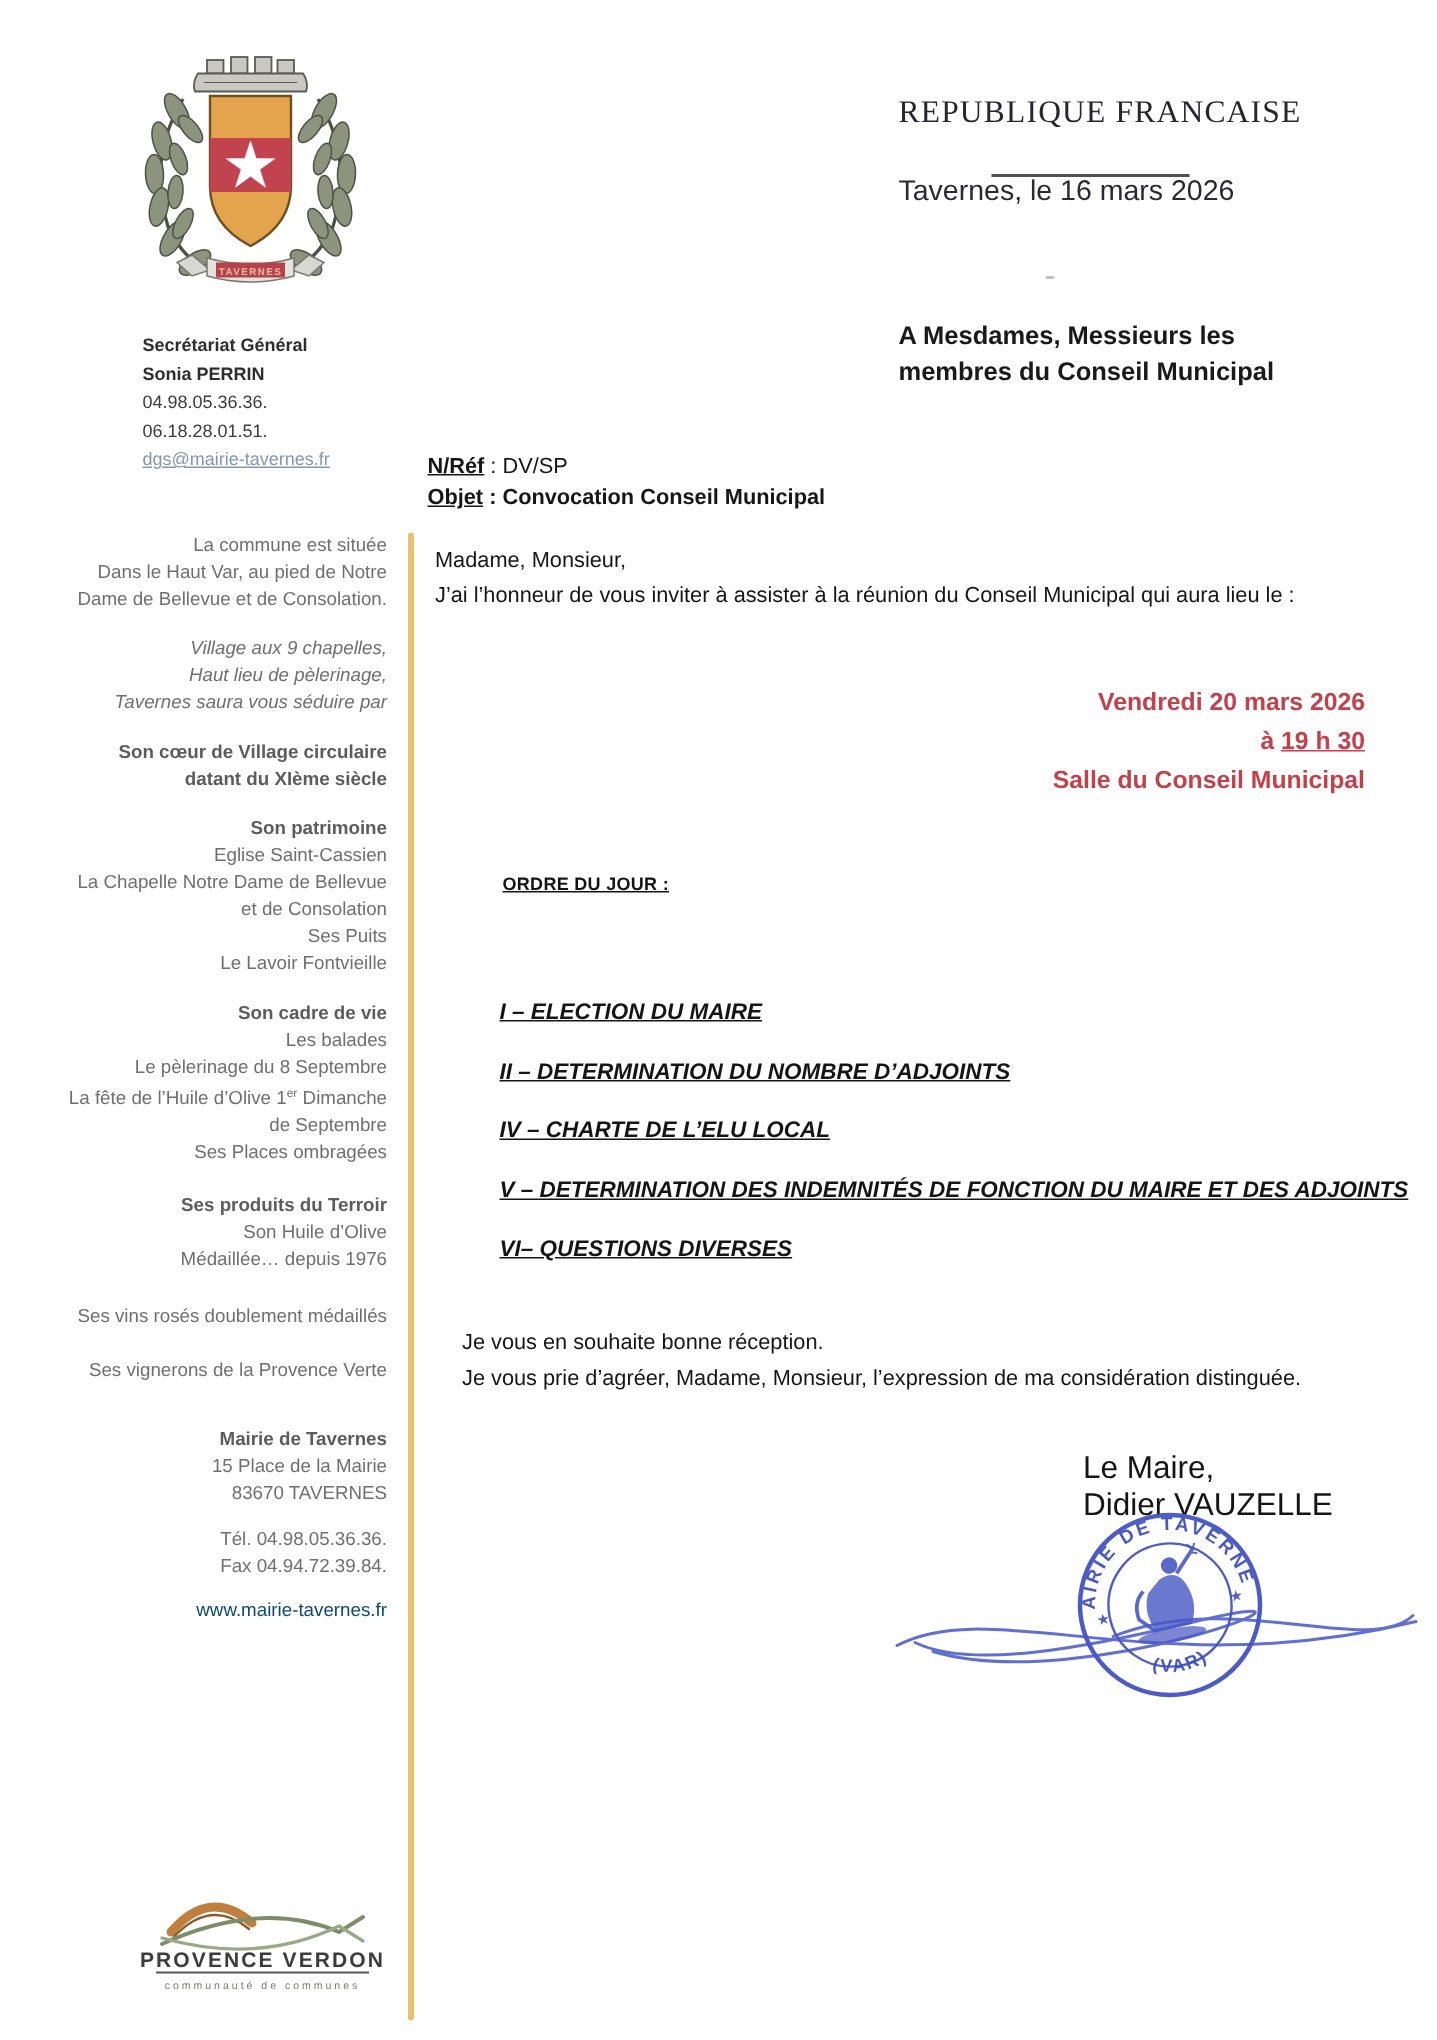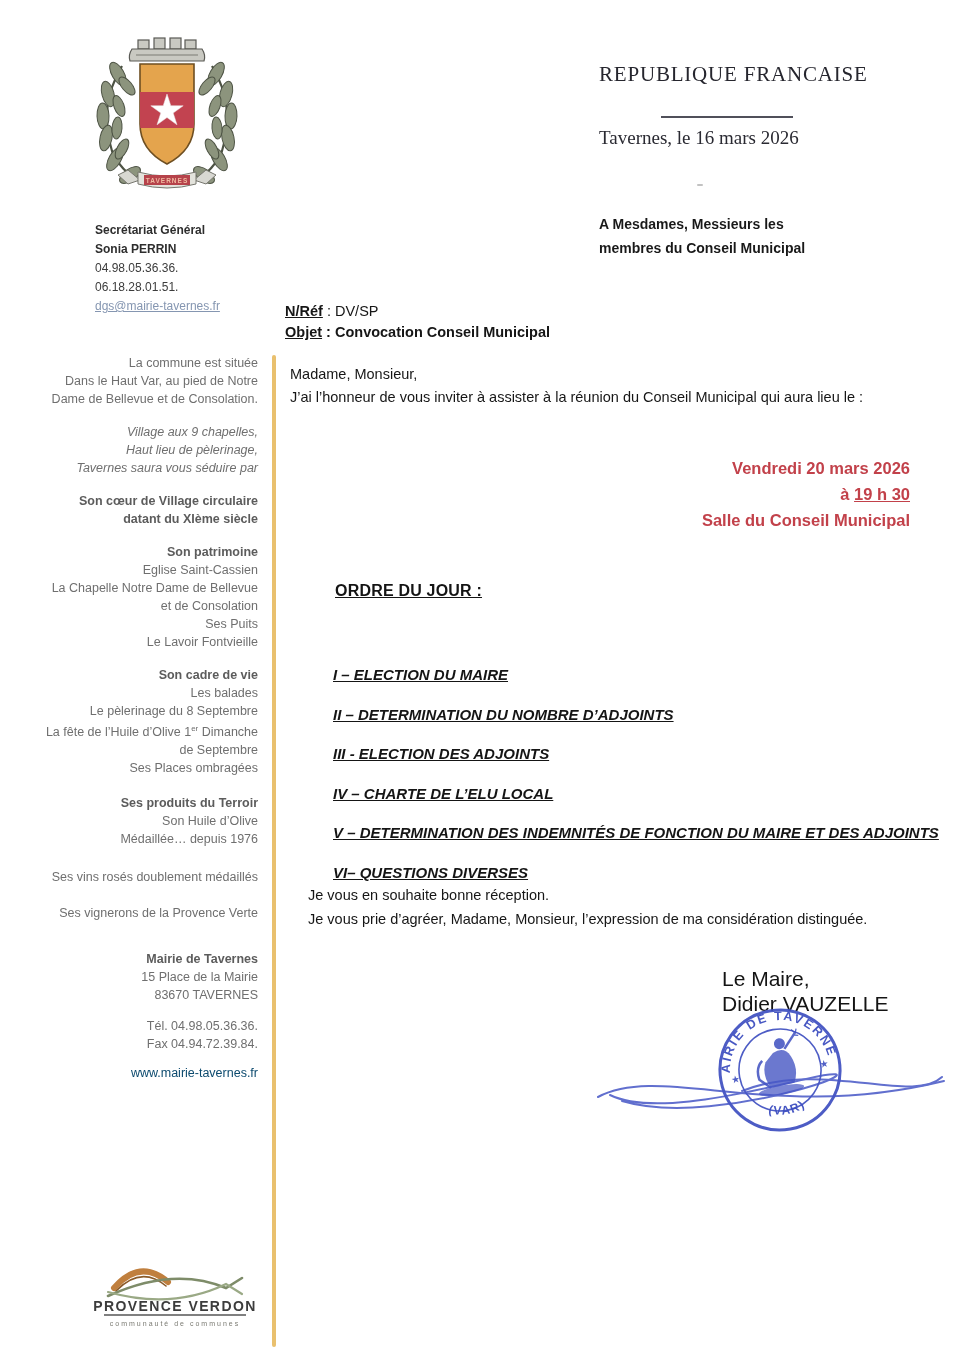--- a/index.html
+++ b/index.html
@@ -18,40 +18,40 @@
   .secretariat .b { font-weight:bold; color:#2e2e2e; }
   .secretariat a.email { color:#8596b1; text-decoration:underline; cursor:pointer; }
 
   
   .republic {
     left:599px; top:62px; font-family:"Liberation Serif","DejaVu Serif",serif;
     font-size:21px; letter-spacing:0.8px; color:#26262e;
   }
   .republic-rule { left:661px; top:116px; width:132px; height:2px; background:#50505a; }
   .dateline {
-    left:599px; top:127px; font-family:Liberation Serif, serif;
+    left:599px; top:117px; font-family:Liberation Sans, sans-serif;
     font-size:19px; color:#2a2a32;text-align:center;
   }
   .artifact { left:697px; top:184px; width:6px; height:2px; background:#c2c2c2; border-radius:1px; }
-  .recipient { left:599px; top:212px; font-size:14px; font-weight:bold; line-height:24px; color:#191919; }
+  .recipient { left:599px; top:212px; font-size:17px; font-weight:bold; line-height:24px; color:#191919; }
 
   
   .refblock { left:285px; top:301px; font-size:14.5px; line-height:21px; color:#161616; }
   .refblock .lbl { font-weight:bold; text-decoration:underline; }
   .refblock .objet-val { font-weight:bold; }
 
   
   .salutation { left:290px; top:366px; font-size:14.5px; color:#161616;text-align:right; }
   .intro { left:290px; top:389px; font-size:14.5px; white-space:nowrap; color:#161616; }
 
   .meeting { left:320px; top:455px; width:590px; text-align:right;
              font-weight:bold; font-size:16.5px; line-height:26px; }
   .meeting .t-underline { text-decoration:underline; }
 
-  .agenda-title { left:335px; top:582px; font-size:16px; font-weight:bold;
+  .agenda-title { left:335px; top:582px; font-size:12px; font-weight:bold;
                   text-decoration:underline; color:#141414; letter-spacing:0.2px; }
   .agenda { left:333px; top:645px; }
   .agenda-item {
     font-size:15px; font-weight:bold; font-style:italic;
     text-decoration:underline; margin-bottom:22.5px; white-space:nowrap; color:#151515;margin-top:21px;
   }
 
   .closing { left:308px; top:883px; font-size:14.5px; line-height:24px; color:#161616; white-space:nowrap; }
 
   .sig-block { left:722px; top:966px; font-size:21px; line-height:25px; color:#141414; }
@@ -170,21 +170,20 @@
     <div>
       <span>à </span><span class="t-underline">19 h 30</span>
     </div>
     <div>Salle du Conseil Municipal</div>
   </div>
 
   <div class="abs agenda-title">ORDRE DU JOUR :</div>
   <div class="abs agenda">
     <div class="agenda-item">I – ELECTION DU MAIRE</div>
     <div class="agenda-item">II – DETERMINATION DU NOMBRE D’ADJOINTS</div>
-    <div class="agenda-item">III - ELECTION DES ADJOINTS</div>
     <div class="agenda-item">IV – CHARTE DE L’ELU LOCAL</div>
     <div class="agenda-item">V – DETERMINATION DES INDEMNITÉS DE FONCTION DU MAIRE ET DES ADJOINTS</div>
     <div class="agenda-item">VI– QUESTIONS DIVERSES</div>
   </div>
 
   <div class="abs closing">
     <div>Je vous en souhaite bonne réception.</div>
     <div>Je vous prie d’agréer, Madame, Monsieur, l’expression de ma considération distinguée.</div>
   </div>
 

